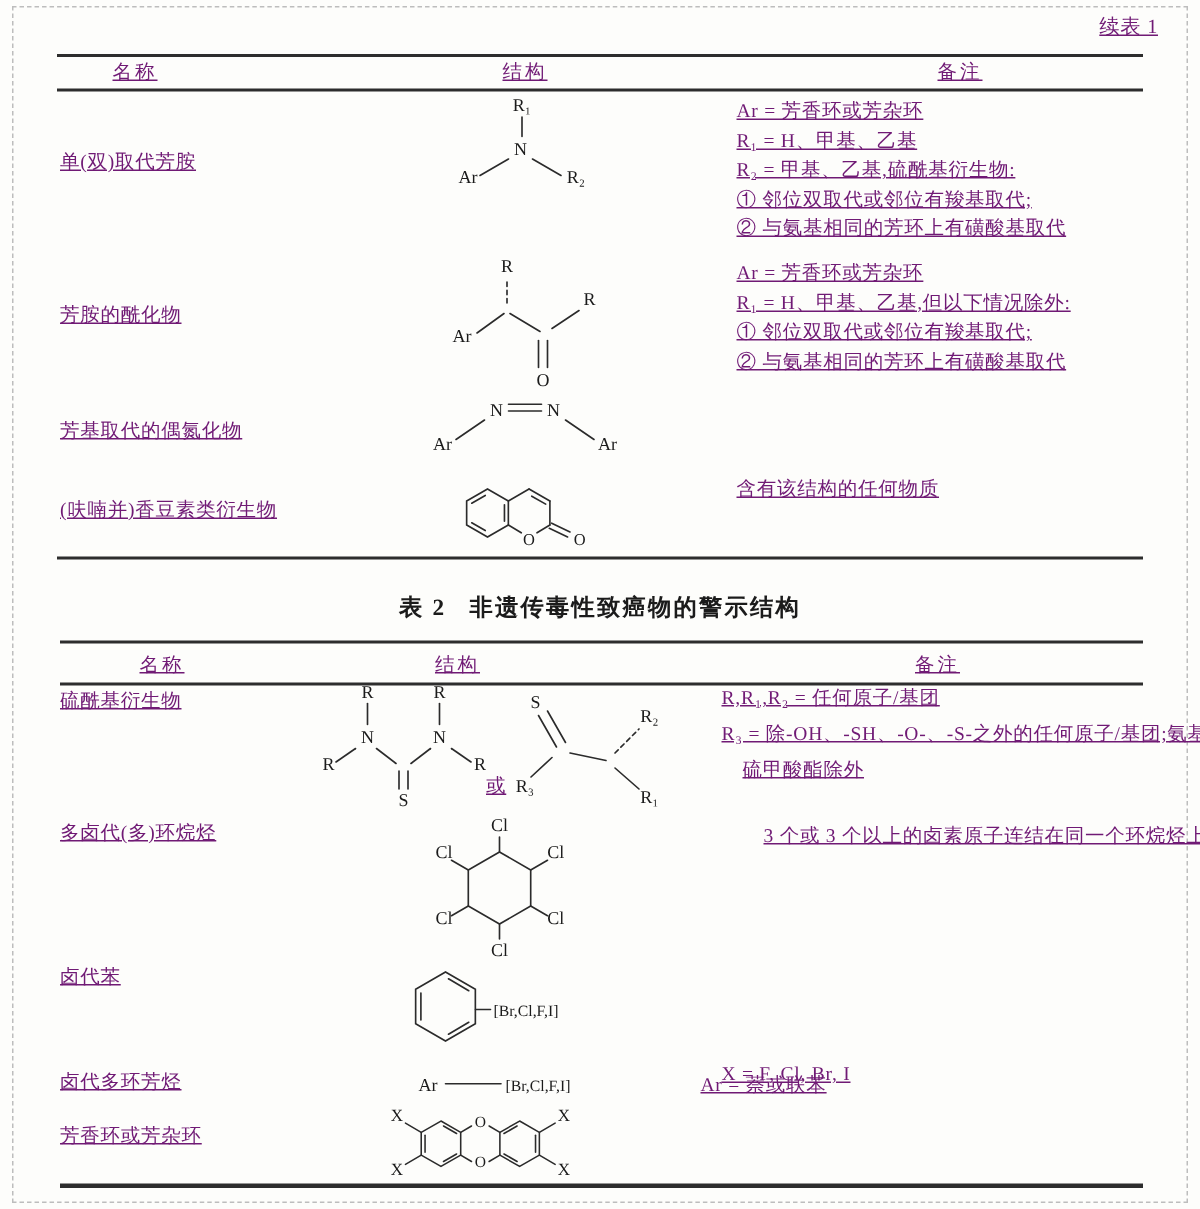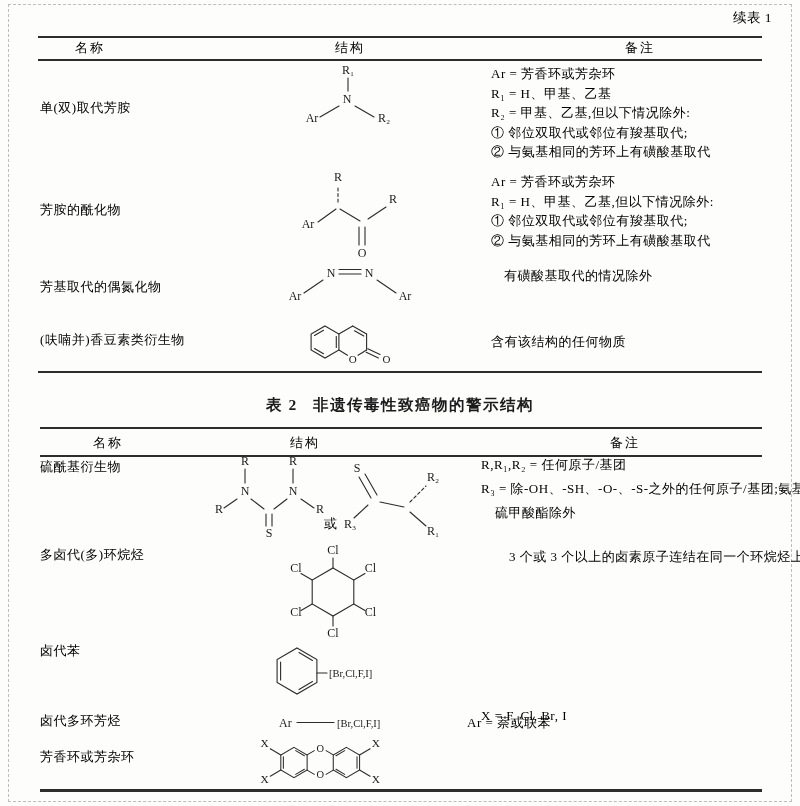--- a/index.html
+++ b/index.html
@@ -1,19 +1,19 @@
 <!DOCTYPE html>
 <html><head>
 <meta charset="utf-8">
 <style>
   html,body{margin:0;padding:0;background:#e8e8e8;}
   #page{position:relative;width:800px;height:806px;background:#fdfdfb;margin:0 auto;
         font-family:"Liberation Serif","DejaVu Serif",serif;color:#1b1b1b;overflow:hidden;}
   #scanborder{position:absolute;left:8px;top:4px;right:8px;bottom:4px;border:1px dashed #bdbdbd;pointer-events:none;}
-  .t{position:absolute;font-size:13px;line-height:1;letter-spacing:.5px;white-space:nowrap;color:#000000;}
+  .t{position:absolute;font-size:13px;line-height:1;letter-spacing:.5px;white-space:nowrap;color:#701a75;text-decoration:underline;}
   .hdr{width:70px;text-align:center;letter-spacing:2px;}
   .rule{position:absolute;background:#2d2d2d;}
   .notes{line-height:19.5px;}
   .notes div{white-space:nowrap;}
   .ind13{padding-left:13px;}
   .ind14{padding-left:14px;}
   .nt-wide{line-height:24px;}
   .nt-mid{line-height:21.5px;}
   #t2title{position:absolute;left:0;top:395px;width:800px;text-align:center;font-weight:bold;
            font-size:15.5px;letter-spacing:1.5px;}
@@ -47,21 +47,21 @@
       <line x1="67" y1="44" x2="86" y2="55"></line>
     </g>
     <text x="60" y="12" text-anchor="middle">R₁</text>
     <text x="59" y="41" text-anchor="middle">N</text>
     <text x="24" y="60" text-anchor="middle">Ar</text>
     <text x="96" y="60" text-anchor="middle">R₂</text>
   </svg>
   <div class="t notes" style="left:491px;top:64px;">
     <div>Ar = 芳香环或芳杂环</div>
     <div>R₁ = H、甲基、乙基</div>
-    <div>R₂ = 甲基、乙基,但以下情况除外:</div>
+    <div>R₂ = 甲基、乙基,硫酰基衍生物:</div>
     <div>① 邻位双取代或邻位有羧基取代;</div>
     <div>② 与氨基相同的芳环上有磺酸基取代</div>
   </div>
 
   <div class="t" style="left:40px;top:203px;">芳胺的酰化物</div>
   <svg style="left:292px;top:168px;" width="118" height="92" viewBox="0 0 118 92">
     <g>
       <line x1="26" y1="54" x2="44" y2="41"></line>
       <line x1="46" y1="34" x2="46" y2="18" stroke-dasharray="3,2.5"></line>
       <line x1="48" y1="41" x2="68" y2="53"></line>
@@ -88,21 +88,20 @@
       <line x1="56" y1="8.5" x2="78" y2="8.5"></line>
       <line x1="56" y1="13" x2="78" y2="13"></line>
       <line x1="94" y1="19" x2="113" y2="32"></line>
     </g>
     <text x="12" y="39" text-anchor="middle">Ar</text>
     <text x="48" y="16" text-anchor="middle">N</text>
     <text x="86" y="16" text-anchor="middle">N</text>
     <text x="122" y="39" text-anchor="middle">Ar</text>
   </svg>
   <div class="t notes" style="left:491px;top:266px;">
-    <div class="ind13">有磺酸基取代的情况除外</div>
   </div>
 
   <div class="t" style="left:40px;top:333px;">(呋喃并)香豆素类衍生物</div>
   <svg style="left:299px;top:312px;" width="96" height="58" viewBox="0 0 96 58">
     <g>
       <polygon points="26,14 39.9,22 39.9,38 26,46 12.1,38 12.1,22"></polygon>
       <line x1="15.5" y1="23.5" x2="24.5" y2="18.3"></line>
       <line x1="24.5" y1="41.7" x2="15.5" y2="36.5"></line>
       <line x1="37.3" y1="24.5" x2="37.3" y2="35.5"></line>
       <line x1="39.9" y1="22" x2="53.7" y2="14"></line>
@@ -110,21 +109,21 @@
       <line x1="55.5" y1="18.8" x2="64.8" y2="24.1"></line>
       <line x1="67.6" y1="22" x2="67.6" y2="38"></line>
       <line x1="67.6" y1="38" x2="59" y2="43.2"></line>
       <line x1="39.9" y1="38" x2="48.5" y2="43.2"></line>
       <line x1="68.8" y1="36.8" x2="81" y2="42.6"></line>
       <line x1="67.2" y1="40.2" x2="79.4" y2="46"></line>
     </g>
     <text x="53.7" y="51" text-anchor="middle" style="font-size:11px">O</text>
     <text x="87.5" y="51" text-anchor="middle" style="font-size:11px">O</text>
   </svg>
-  <div class="t notes" style="left:491px;top:316px;margin-top:16px;">
+  <div class="t notes" style="left:491px;top:316px;">
     <div>含有该结构的任何物质</div>
   </div>
 
   <div id="t2title">
     <span>表 2</span>
     <span>非遗传毒性致癌物的警示结构</span>
   </div>
 
   <div class="rule" style="left:40px;top:427px;width:722px;height:2px;"></div>
   <div class="rule" style="left:40px;top:455px;width:722px;height:2px;"></div>

